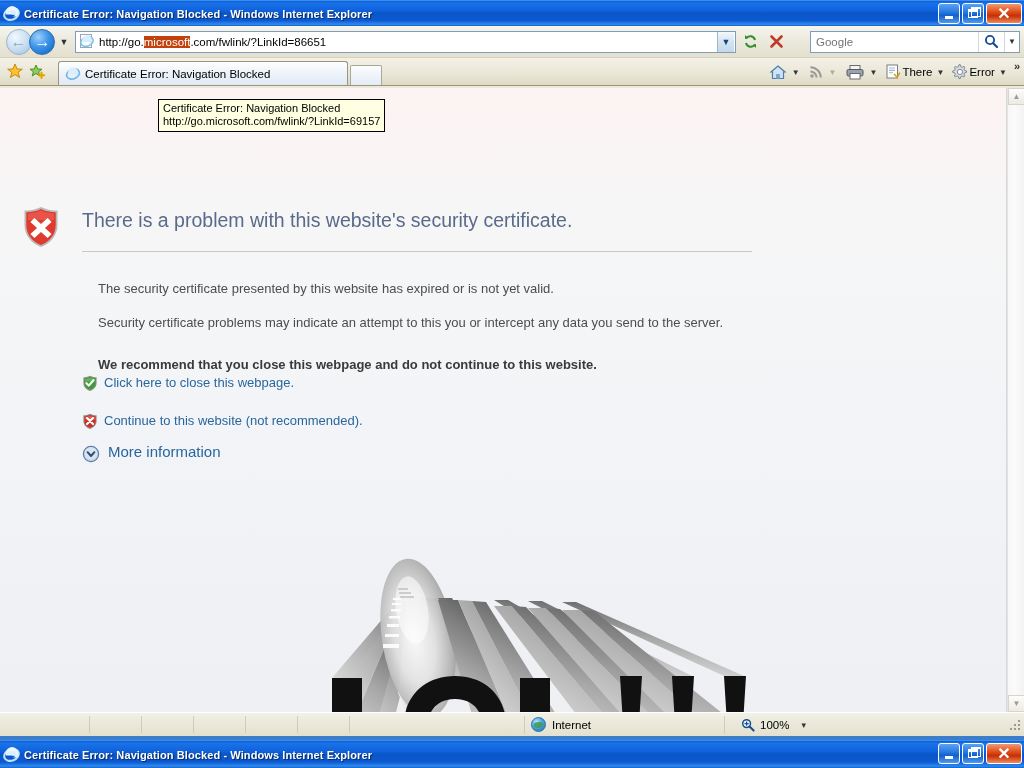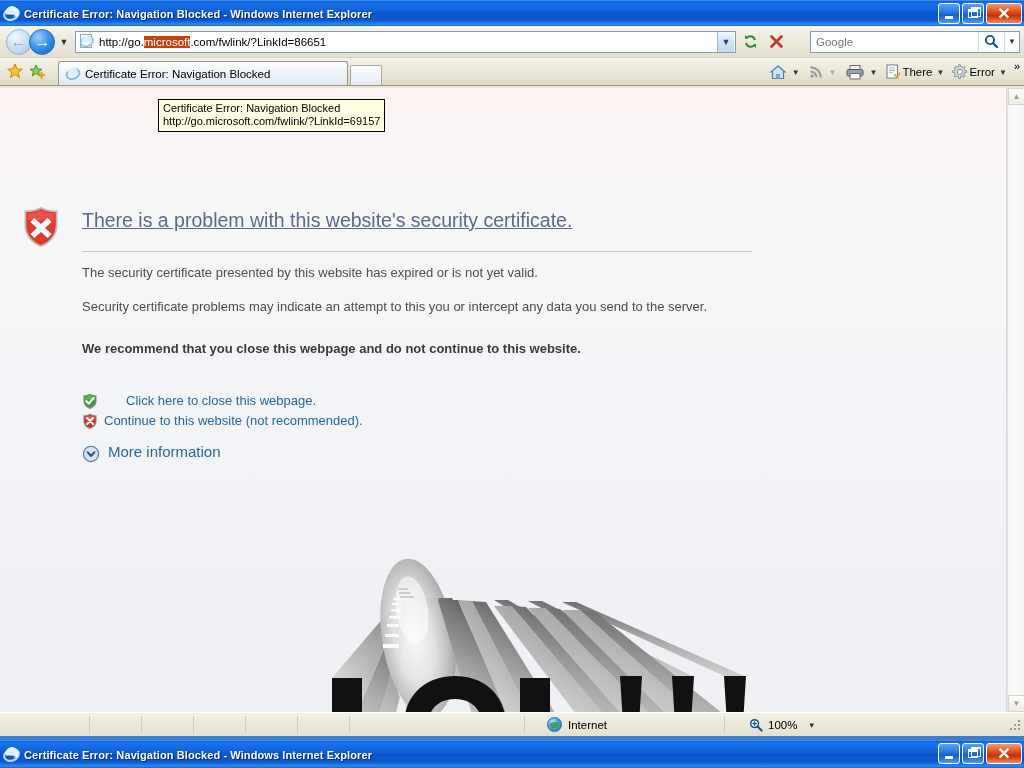--- a/index.html
+++ b/index.html
@@ -246,50 +246,49 @@
     width: 38px; height: 42px;
   }
   h1.err-title {
     position:absolute; left: 82px; top: 121px;
     margin: 0;
     font-size: 19.5px;
     font-weight: normal;
     color: #5a6a8a;
     font-family: "Liberation Sans", sans-serif;
     white-space: nowrap;
-    text-decoration: underline;
   }
   .rule {
     position:absolute; left: 82px; top: 163px;
     width: 670px; height: 1px;
     background: #c9c9c9;
   }
   p.body-line {
     position:absolute; left: 82px;
-    margin: 0;
+    margin: 16px;
     font-size: 13px;
     color: #4d4d4d;
     line-height: 17px;
     font-family: "Liberation Sans", sans-serif;
     width: 660px;
   }
   p.p1 { top: 176px; }
   p.p2 { top: 210px; }
   p.p3 { top: 252px; font-weight: bold; color:#3a3a3a; }
   .opt {
     position:absolute; left: 82px;
     display:flex; align-items:flex-start;
     font-size: 13px;
   }
   .opt .oico { width:16px;height:16px;flex:none;margin-right:6px;position:relative;}
   .opt a {
     color: #27679e; text-decoration: none;
     font-family:"Liberation Sans", sans-serif;
   }
-  .opt.o1 { top: 305px; gap: 22px; }
+  .opt.o1 { top: 287px; }
   .opt.o2 { top: 325px; }
   .opt.o3 { top: 355px; }
   .opt.o3 a { font-size: 15px; color:#27679e;text-align:center;}
   .opt.o3 .oico { width:18px;height:18px;margin-right:8px;margin-top:2px;}
 
   
   .lolwrap {
     position:absolute; left: 0; top: 400px;
     width: 1007px; height: 300px;
     overflow:hidden;
@@ -300,31 +299,31 @@
     position:absolute; left:0; top: 712px;
     width: 1024px; height: 24px;
     background: linear-gradient(to bottom,#f2f1e6 0%,#eceadc 35%,#e4e1cf 100%);
     border-top: 1px solid #ffffff;
     display:flex; align-items:center;
     font-size: 11.5px; color:#000;
   }
   .st-seg { height: 17px; border-right: 1px solid #cfccb8; flex:none;}
   .st-zone {
     flex:none; width: 200px; display:flex; align-items:center;
-    border-left:1px solid #cfccb8; height:18px; padding-left: 22px;
+    border-left:1px solid #cfccb8; height:18px; padding-left: 6px;
     margin-left: auto;
   }
   .globe { width:15px;height:15px;border-radius:50%;margin-right:6px;flex:none;
     background: radial-gradient(circle at 35% 30%, #bfe6ff 0%, #52a8e0 40%, #1d6fb5 100%);
     border:1px solid #2a6fa8; position:relative; overflow:hidden;}
   .globe:after{content:"";position:absolute;left:2px;top:4px;width:9px;height:6px;
     background:#3f9b4e;border-radius:50% 40% 60% 50%;opacity:.85;}
   .st-zoom {
     flex:none; width: 110px; display:flex;align-items:center;
-    border-left:1px solid #cfccb8; height:18px; padding-left:24px;
+    border-left:1px solid #cfccb8; height:18px; padding-left:16px;
   }
   .zoomico{width:14px;height:14px;margin-right:5px;flex:none;position:relative;}
   .st-grip{width:14px;height:14px;flex:none;margin-left:auto;margin-right:2px;position:relative;}
 
   
   .tooltip {
     position:absolute;
     left: 158px; top: 99px;
     background: #ffffe1;
     border: 1px solid #000;

